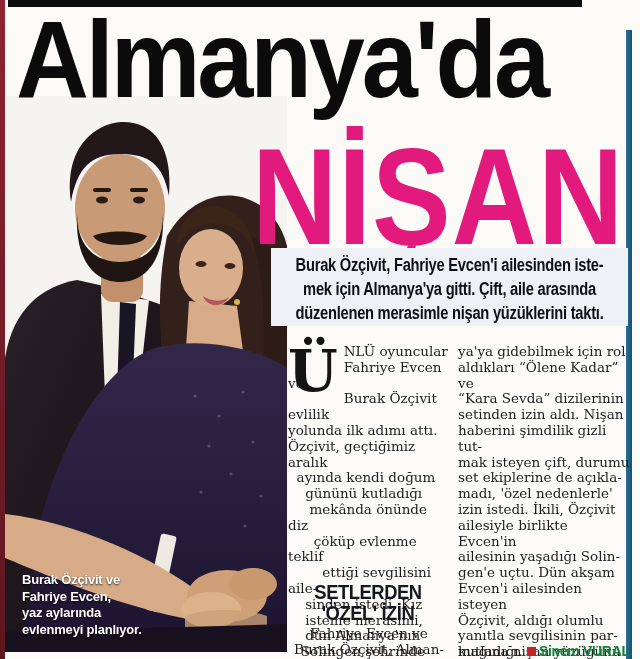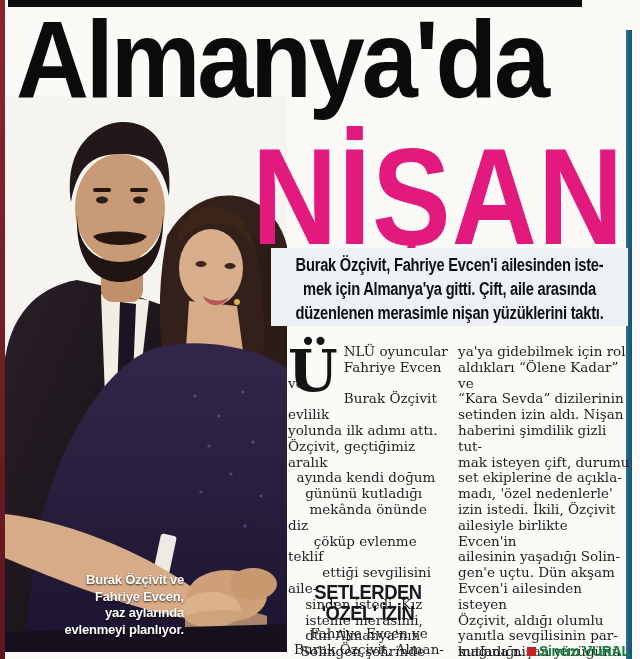--- a/index.html
+++ b/index.html
@@ -30,21 +30,21 @@
   .subtitle-text{
     left:0;top:5px;width:425px;
     font-weight:bold;font-size:17.5px;line-height:24px;letter-spacing:-0.3px;
     color:#0e0f12;text-align:center;white-space:pre-line;
     transform:scaleX(0.84);transform-origin:left top;
   }
   
   .photo{left:5px;top:96px;width:282px;height:556px;}
   .photo svg{display:block;}
   .photo-caption{
-    left:22px;top:572px;width:162px;text-align:right;
+    left:22px;top:572px;width:162px;text-align:left;
     font-weight:bold;font-size:13px;line-height:16.5px;color:#ffffff;
     white-space:pre-line;text-shadow:0 1px 2px rgba(0,0,0,.8);
     letter-spacing:-0.2px;
   }
   
   .serif{font-family:"DejaVu Serif","Liberation Serif",serif;color:#1e1e20;}
   .col1{left:288px;top:344px;width:162px;font-size:13.5px;line-height:15.8px;white-space:pre-line;}
   .dropcap{
     left:288px;top:346px;font-family:"DejaVu Serif",serif;
     font-weight:bold;font-size:57px;line-height:50px;color:#141414;

